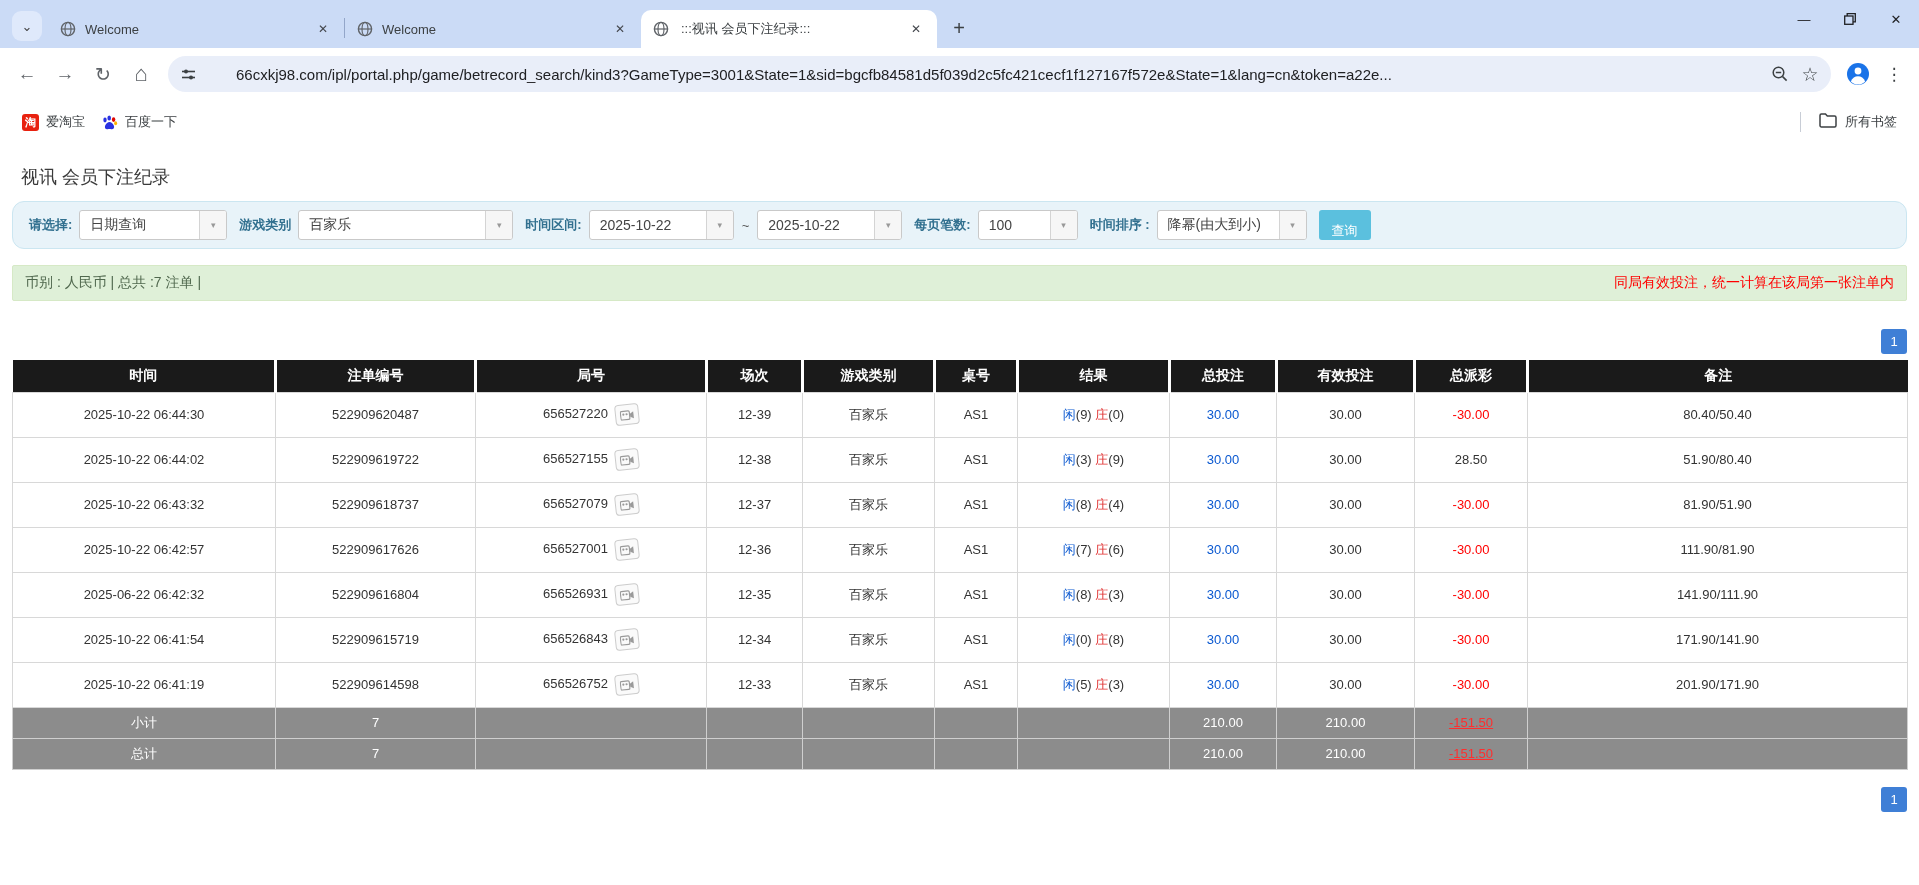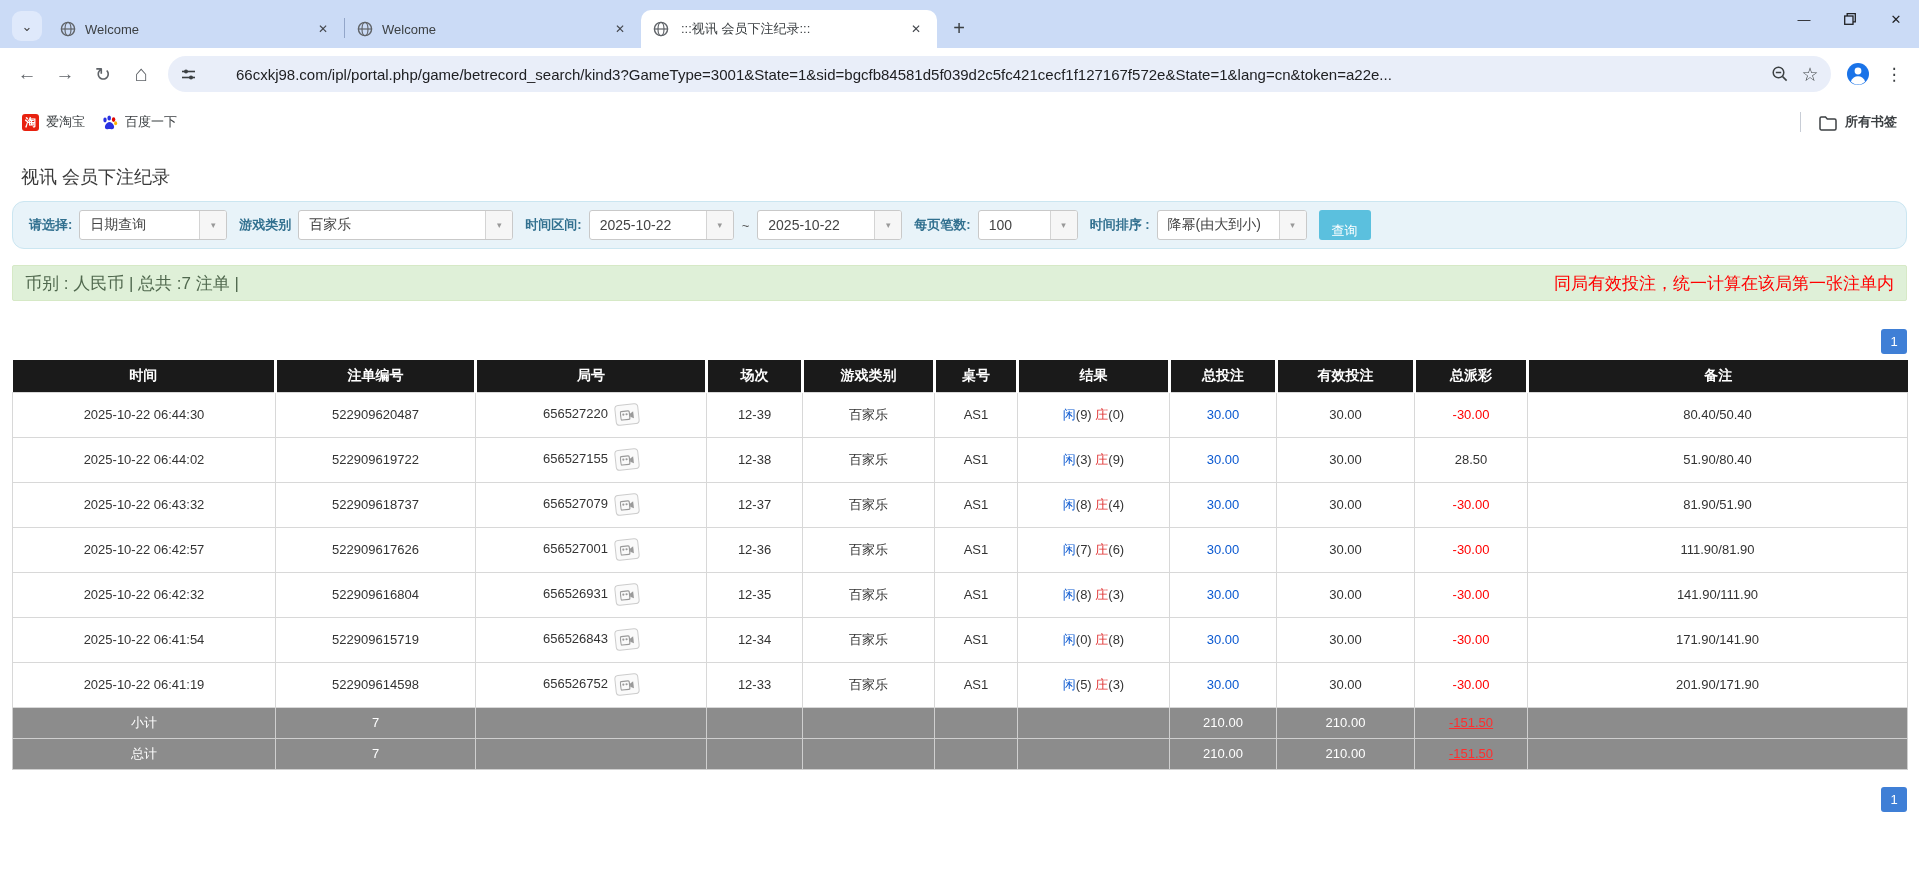--- a/index.html
+++ b/index.html
@@ -34,41 +34,41 @@
   .profile-btn { width:34px; height:34px; display:flex; align-items:center; justify-content:center; cursor:pointer; }
   .menu-btn { width:30px; height:34px; display:flex; align-items:center; justify-content:center; color:#3c4043;
     font-size:17px; letter-spacing:0; cursor:pointer; }
 
   .bookmarks-bar { height:44px; background:#fff; display:flex; align-items:center; padding:0 14px; font-size:13px; color:#3c4043; }
   .bookmark { display:flex; align-items:center; gap:7px; padding:5px 8px; border-radius:6px; cursor:pointer; }
   .bm-ico { width:17px; height:17px; border-radius:3px; display:flex; align-items:center; justify-content:center; }
   .bm-taobao { background:#e8210f; color:#fff; font-size:11px; font-weight:bold; }
   .bookmarks-spacer { flex:1; }
   .bm-divider { width:1px; height:20px; background:#c8cdd6; margin:0 10px; }
-  .all-bookmarks { display:flex; align-items:flex-end; gap:8px; padding:5px 8px; cursor:pointer;font-weight:bold; }
+  .all-bookmarks { display:flex; align-items:flex-start; gap:8px; padding:5px 8px; cursor:pointer; }
 
   
   .content { background:#fff; }
   .page-title { font-size:18px; font-weight:500; color:#3a3a3a; margin:21px 0 0 21px; }
 
   .filter-bar { margin:12px 12px 0; background:#e8f3f9; border:1px solid #cbe6f1; border-radius:12px;
     padding:8px 10px; display:flex; align-items:center; font-size:13px; }
   .f-label { color:#31708f; font-weight:bold; margin:0 7px 0 12px; white-space:nowrap; }
   .f-label:first-child { margin-left:6px; }
   .select { display:flex; height:30px; background:#fff; border:1px solid #c9c9c9; border-radius:3px;
     overflow:hidden; align-items:stretch; cursor:pointer; }
   .select .val { display:flex; align-items:center; padding:8px 10px; color:#444; font-size:14px; flex:1; white-space:nowrap; }
   .select .arrow { width:27px; border-left:1px solid #d4d4d4; background:#f6f6f6; color:#999; display:flex;
     align-items:center; justify-content:center; font-size:9px; }
   .tilde { margin:0 8px; color:#555; }
   .btn-query { background:#5bc0de; color:#fff; border:none; border-radius:3px; height:30px; padding:12px 13px;
     font-size:13px; margin-left:12px; cursor:pointer; }
 
   .info-bar { margin:16px 12px 0; background:#dff0d8; border:1px solid #d6e9c6; border-radius:2px;
-    padding:0 12px; height:36px; display:flex; align-items:center; justify-content:space-between; font-size:17px; }
+    padding:0 12px; height:36px; display:flex; align-items:center; justify-content:space-between; font-size:14px; }
   .info-left { color:#50684e; }
   .info-right { color:#ff0000; }
 
   .pagination { display:flex; justify-content:flex-end; margin:28px 12px 6px; }
   .pagination.bottom { margin:17px 12px 0; }
   .page-btn { background:#3f7fd6; color:#fff; min-width:26px; height:25px; border-radius:3px; display:flex;
     align-items:center; justify-content:center; font-size:13px; padding:0 8px; cursor:pointer; }
 
   table.records { width:1895px; margin:0 12px; border-collapse:collapse; table-layout:fixed; font-size:13px; color:#333; }
   .records thead th { background:#1a1a1a; color:#fff; height:32px; font-size:14px; font-weight:bold;
@@ -390,21 +390,21 @@
             <span class="res-p">闲</span><span>(7)</span>
             <span class="res-b">庄</span><span>(6)</span>
           </td>
           <td class="blue-link">30.00</td>
           <td>30.00</td>
           <td class="neg">-30.00</td>
           <td>111.90/81.90</td>
         </tr>
 
         <tr>
-          <td>2025-10-22 06:42:32</td>
+          <td>2025-06-22 06:42:32</td>
           <td>522909616804</td>
           <td>
             <span>656526931</span><span class="vid-btn">
               <svg width="14" height="12" viewBox="0 0 14 12">
                 <rect x="0.5" y="2" width="9" height="8.5" rx="1.2" fill="none" stroke="#9a9a9a" stroke-width="1.2"></rect>
                 <path d="M10 5 L13.5 3 V10 L10 8 Z" fill="#9a9a9a"></path>
                 <circle cx="3.4" cy="5.2" r="1.1" fill="#9a9a9a"></circle>
                 <circle cx="6.6" cy="5.2" r="1.1" fill="#9a9a9a"></circle>
               </svg>
             </span>

